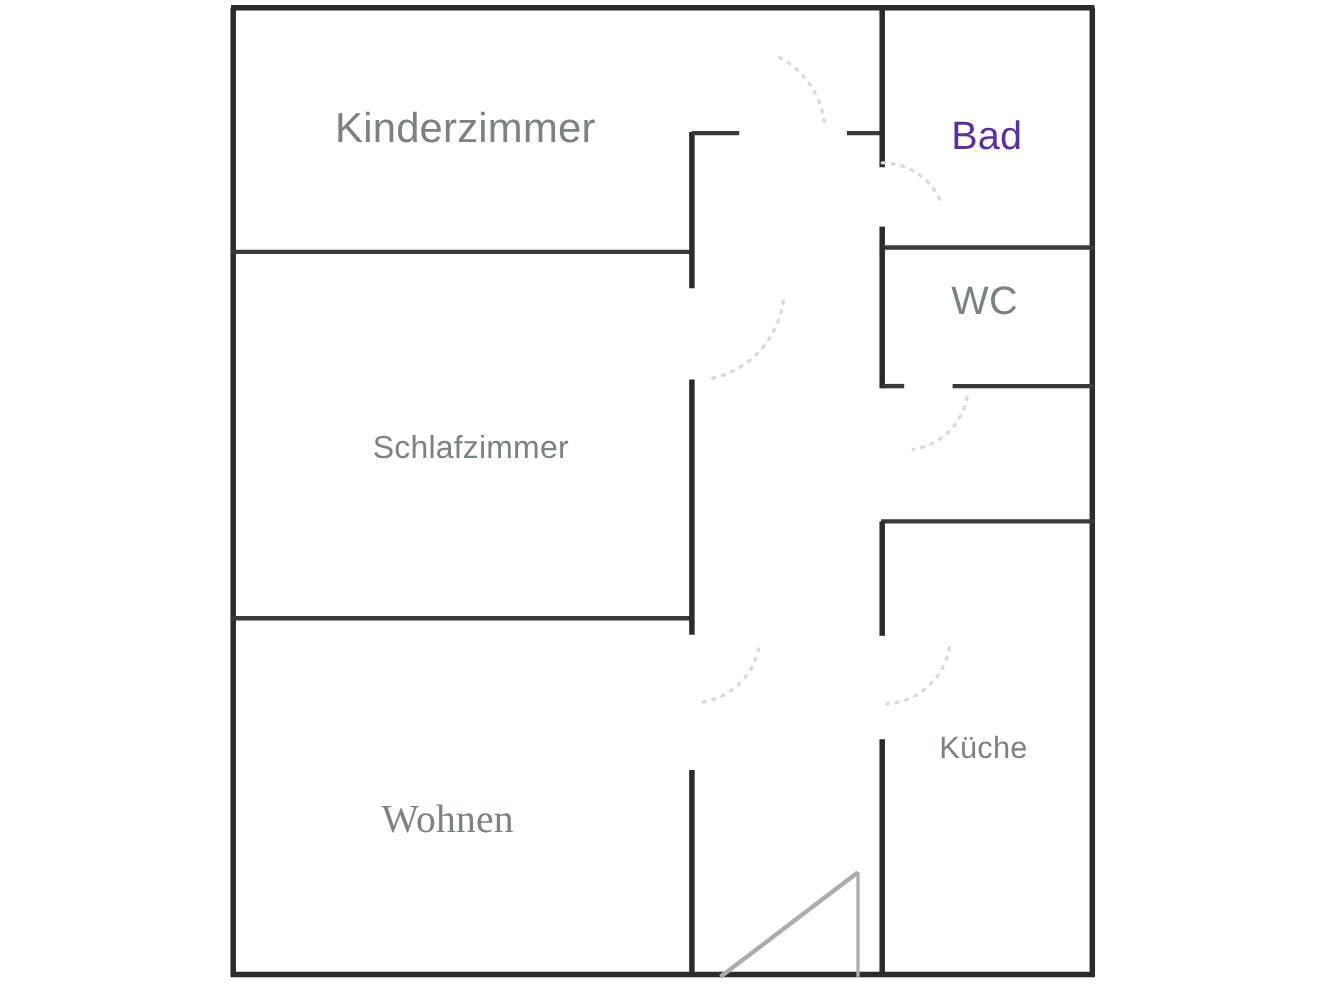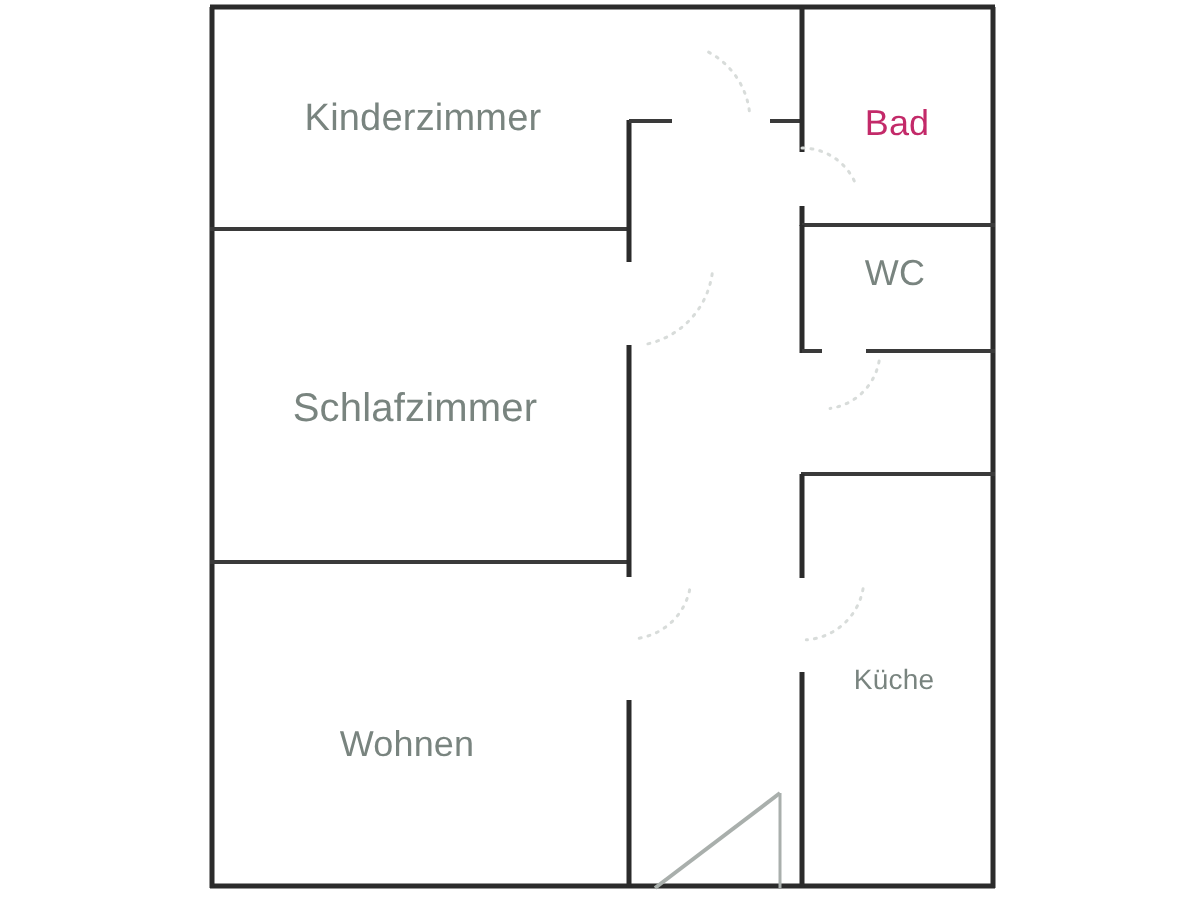--- a/index.html
+++ b/index.html
@@ -30,21 +30,21 @@
     color: #6e7a75;
     font-family: "Liberation Sans", sans-serif;
     font-weight: 400;
     white-space: nowrap;
     transform: translate(-50%, -50%);
     letter-spacing: 0.2px;
     text-rendering: geometricPrecision;
     opacity: 0.92;
   }
   .lbl-kinderzimmer { font-size: 38px; }
-  .lbl-schlafzimmer { font-size: 40px; }
+  .lbl-schlafzimmer { font-size: 29px; margin-left: 13px; }
   .lbl-wohnen       { font-size: 36px; }
   .lbl-bad          { font-size: 36px; }
   .lbl-wc           { font-size: 36px; }
   .lbl-kueche       { font-size: 28px; }
 </style>
 </head>
 <body>
 
 <div id="plan-wrap">
 
@@ -81,19 +81,19 @@
         <g>
           <line x1="655" y1="888" x2="780" y2="793" stroke="#a9afac" stroke-width="4"></line>
           <line x1="780" y1="793" x2="780" y2="888" stroke="#a9afac" stroke-width="3"></line>
         </g>
       </g>
   </svg>
 
   <div id="labels-layer">
       <div class="room-label lbl-kinderzimmer" style="left: 423px; top: 118px; color: rgb(110, 122, 117);">Kinderzimmer</div>
       <div class="room-label lbl-schlafzimmer" style="left: 415px; top: 408px; color: rgb(110, 122, 117);">Schlafzimmer</div>
-      <div class="room-label lbl-wohnen" style="left: 407px; top: 744px; color: rgb(110, 122, 117);">Wohnen</div>
-      <div class="room-label lbl-bad" style="left: 897px; top: 123px; color: #be185d;">Bad</div>
+      <div class="room-label lbl-wohnen" style="left: 407px; top: 744px; color: rgb(110, 122, 117); font-family: Liberation Serif, serif;">Wohnen</div>
+      <div class="room-label lbl-bad" style="left: 897px; top: 123px; color: #4c1d95;">Bad</div>
       <div class="room-label lbl-wc" style="left: 895px; top: 273px; color: rgb(110, 122, 117);">WC</div>
       <div class="room-label lbl-kueche" style="left: 894px; top: 680px; color: rgb(110, 122, 117);">Küche</div>
     </div>
 
 </div>
 
 </body></html>

